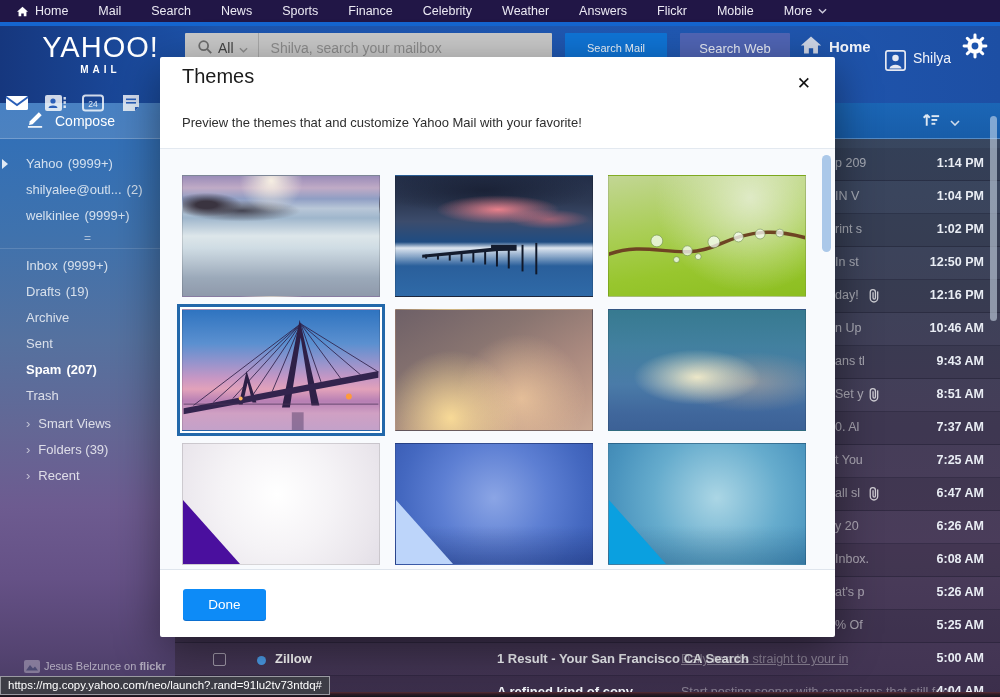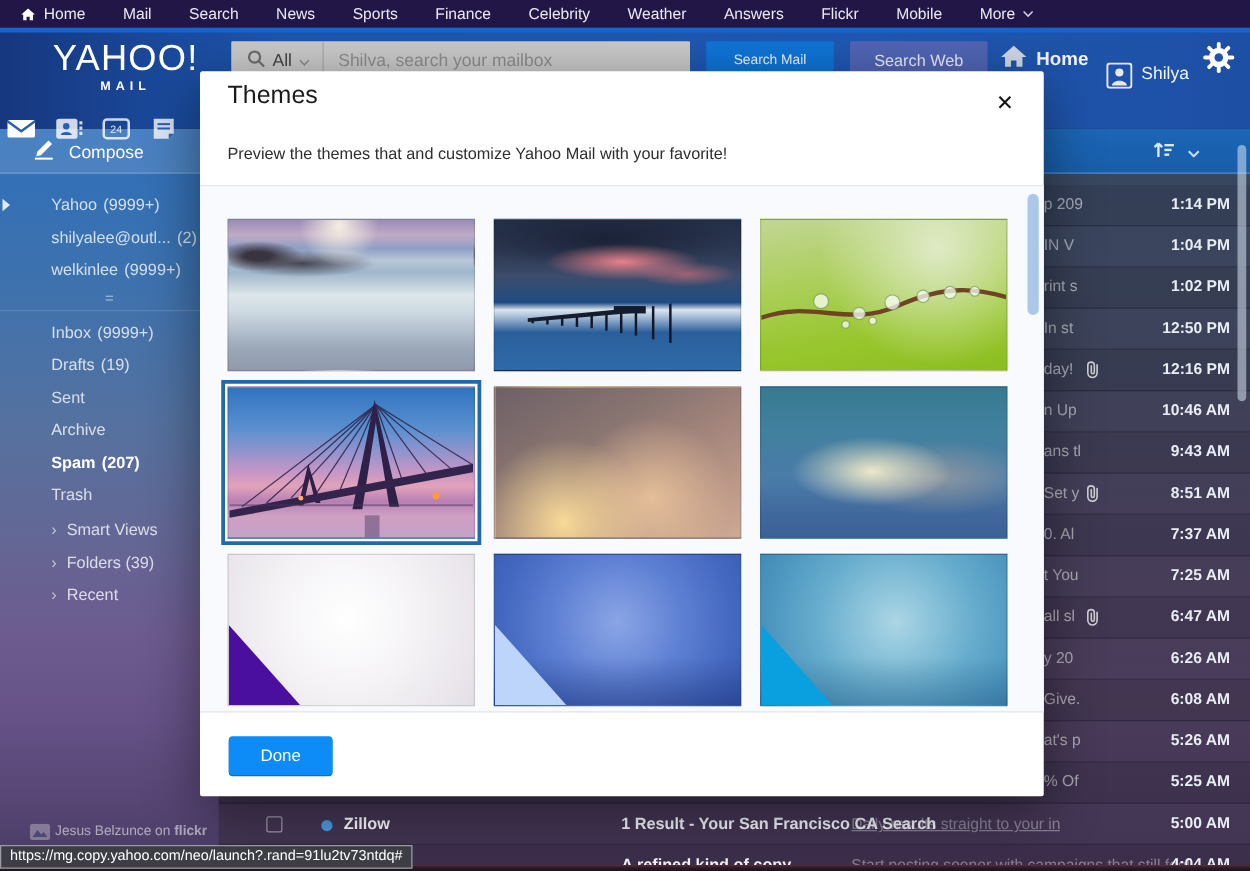--- a/index.html
+++ b/index.html
@@ -40,21 +40,21 @@
     font-size:14px; cursor:pointer; }
   .hdr-gear { position:absolute; left:962px; top:11px; cursor:pointer; }
 
   
   .sidebar { position:absolute; left:0; top:103px; width:175px; height:594px; z-index:10;
     background:linear-gradient(180deg,#2e6fba 0%,#3f72ad 22%,#55719f 40%,#646795 55%,#6d5b90 68%,#655186 80%,#554472 92%,#473a62 100%); }
   .compose { height:36px; display:flex; align-items:center; gap:10px; padding-left:26px;
     background:rgba(255,255,255,0.13); border-bottom:1px solid rgba(255,255,255,0.22); cursor:pointer; }
   .compose-label { color:#fff; font-size:14px; }
   .side-list { list-style:none; margin-top:12px; }
-  .side-item { position:relative; height:26px; line-height:26px; padding-left:41px; color:rgba(255,255,255,0.78);
+  .side-item { position:relative; height:26px; line-height:26px; padding-left:26px; color:rgba(255,255,255,0.78);
     font-size:13px; cursor:pointer; white-space:nowrap; }
   .side-item .cnt { margin-left:5px; }
   .side-item.bold { color:#fff; font-weight:700; }
   .acct-arrow { position:absolute; left:2px; top:8px; width:0; height:0;
     border-left:6px solid rgba(255,255,255,0.85); border-top:5px solid transparent; border-bottom:5px solid transparent; }
   .drag-handle { height:18px; text-align:center; color:rgba(255,255,255,0.55); font-size:12px; line-height:14px;
     border-bottom:1px solid rgba(255,255,255,0.14); margin:2px 0 4px; cursor:row-resize; }
   .section-item { display:flex; gap:8px; }
   .section-item .chev { color:rgba(255,255,255,0.6); font-size:13px; }
   .photo-credit { position:absolute; left:24px; bottom:22px; display:flex; align-items:flex-start; gap:4px;
@@ -308,22 +308,22 @@
     </div>
     <ul class="side-list" id="account-list">
         <li class="side-item"><span class="acct-arrow"></span><span>Yahoo</span><span class="cnt">(9999+)</span></li>
         <li class="side-item"><span>shilyalee@outl...</span><span class="cnt">(2)</span></li>
         <li class="side-item"><span>welkinlee</span><span class="cnt">(9999+)</span></li>
       </ul>
     <div class="drag-handle">=</div>
     <ul class="side-list" style="margin-top:4px;" id="folder-list">
         <li class="side-item"><span>Inbox</span><span class="cnt">(9999+)</span></li>
         <li class="side-item"><span>Drafts</span><span class="cnt">(19)</span></li>
+        <li class="side-item"><span>Archive</span></li>
         <li class="side-item"><span>Sent</span></li>
-        <li class="side-item"><span>Archive</span></li>
         <li class="side-item bold"><span>Spam</span><span class="cnt">(207)</span></li>
         <li class="side-item"><span>Trash</span></li>
       </ul>
     <ul class="side-list" style="margin-top:2px;" id="section-list">
         <li class="side-item section-item">
           <span class="chev">›</span>
           <span>Smart Views</span>
         </li>
         <li class="side-item section-item">
           <span class="chev">›</span>
@@ -416,21 +416,21 @@
           <span class="clip"><svg width="13" height="15" viewBox="0 0 14 16">
               <path d="M11.5 4 v7 a4 4 0 0 1 -8 0 V4.5 a2.8 2.8 0 0 1 5.6 0 V10.5 a1.3 1.3 0 0 1 -2.6 0 V5" fill="none" stroke="rgba(255,255,255,0.75)" stroke-width="1.4" stroke-linecap="round"></path>
             </svg></span>
           <span class="time">6:47 AM</span>
         </div>
         <div class="mail-row">
           <span class="frag">y 20</span>
           <span class="time">6:26 AM</span>
         </div>
         <div class="mail-row">
-          <span class="frag">Give.</span>
+          <span class="frag">Inbox.</span>
           <span class="time">6:08 AM</span>
         </div>
         <div class="mail-row">
           <span class="frag">at's p</span>
           <span class="time">5:26 AM</span>
         </div>
         <div class="mail-row">
           <span class="frag">% Of</span>
           <span class="time">5:25 AM</span>
         </div>

